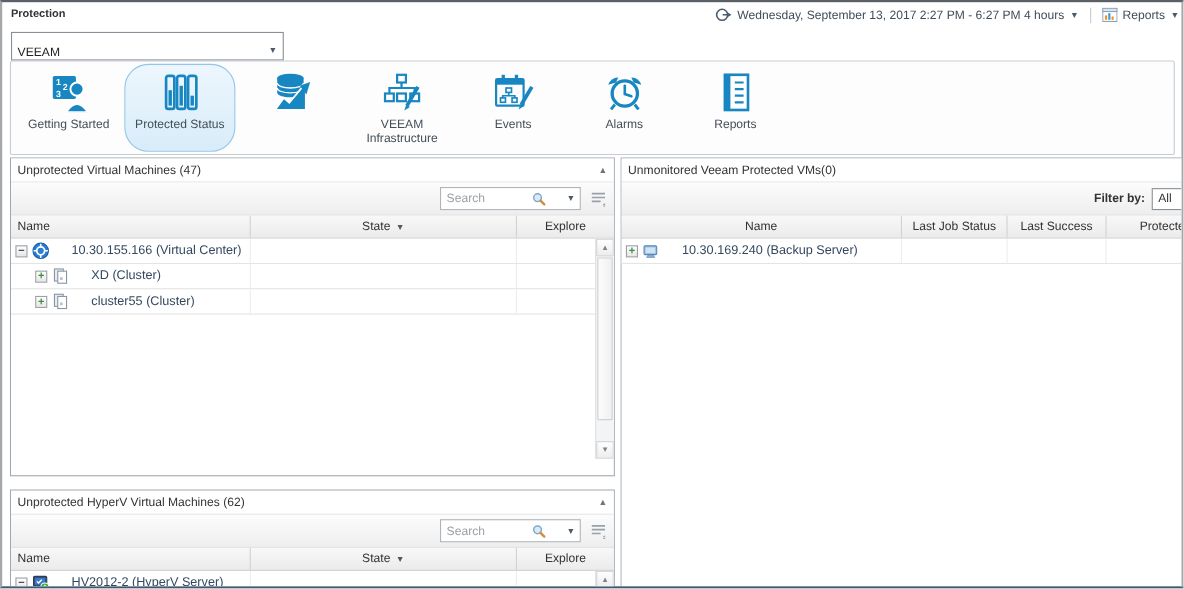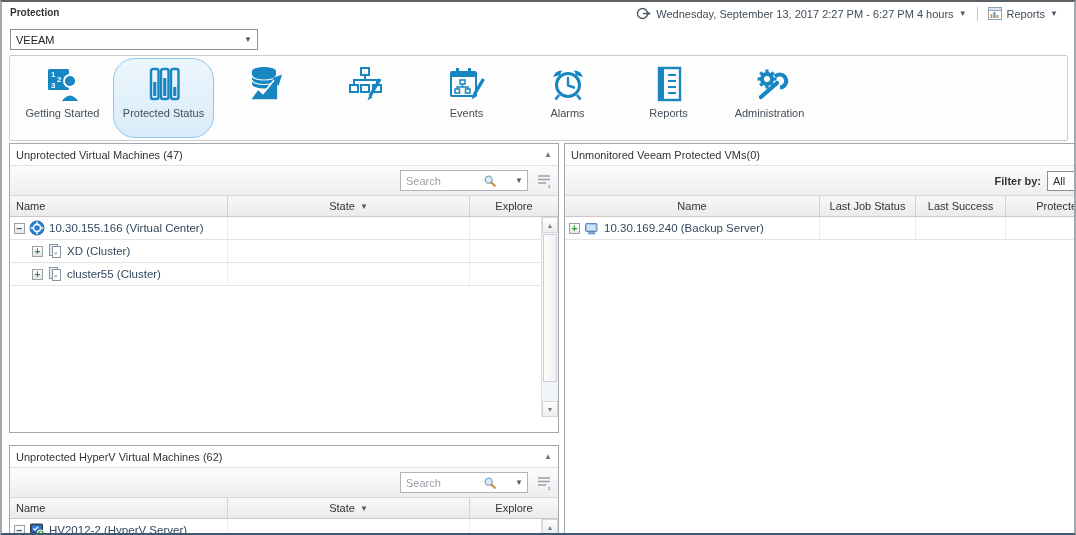--- a/index.html
+++ b/index.html
@@ -5,28 +5,28 @@
   * { margin:0; padding:0; box-sizing:border-box; }
   html,body { background:#e8e8e8; }
   body { font-family:"Liberation Sans", sans-serif; font-size:11px; color:#333; }
   .window {
     position:relative; width:1076px; height:535px; background:#fff; overflow:hidden;
     border:2px solid; border-color:#5a6065 #a5a8ab #3c5a74 #a5a8ab;
   }
   
   .titlebar { position:absolute; top:0; left:0; right:0; height:26px; }
   .page-title { position:absolute; left:8px; top:5px; font-weight:bold; font-size:10px; color:#333; }
-  .time-controls { position:absolute; right:16px; top:4px; display:flex; align-items:center; gap:5px; color:#3f4d5a; white-space:nowrap; }
+  .time-controls { position:absolute; right:2px; top:4px; display:flex; align-items:center; gap:5px; color:#3f4d5a; white-space:nowrap; }
   .caret-down { font-size:8px; color:#4a5a6a; line-height:1; }
   .caret-down::before { content:"▼"; }
   .vsep { width:1px; height:14px; background:#c6cace; margin:0 5px; }
   
   .combo-row { position:absolute; top:27px; left:8px; height:22px; }
-  .combobox { display:inline-flex; align-items:center; justify-content:space-between; width:248px; height:21px;
-    background:#fff; border:1px solid #898f96; padding:0 5px; cursor:default; }
+  .combobox { display:inline-flex; justify-content:space-between; width:248px; height:21px;
+    background:#fff; border:1px solid #898f96; padding:12px 5px; cursor:default; }
   .combobox .value { color:#222; }
   
   .ribbon { position:absolute; top:53px; left:7px; right:6px; height:86px; background:#fdfdfd;
     border:1px solid #c8cdd2; border-radius:2px; display:flex; align-items:stretch; padding:2px 2px; }
   .ribbon-item { width:101px; flex:none; display:flex; flex-direction:column; align-items:center;
     padding-top:7px; cursor:pointer; border:1px solid transparent; border-radius:2px; }
   .ribbon-item.selected { background:linear-gradient(#edf6fd,#d8ecf9); border-color:#92c6e9;border-radius:22px; }
   .ribbon-item .ricon { width:40px; height:36px; flex:none; }
   .ribbon-item .rlabel { margin-top:5px; text-align:center; color:#444e59; line-height:13px; max-width:98px; }
   
@@ -55,21 +55,21 @@
   .ghead { display:flex; height:21px; background:linear-gradient(#f8f8f8,#ebebeb); border-bottom:1px solid #c9c9c9; color:#333; }
   .gh { display:flex; align-items:center; padding:0 6px; border-right:1px solid #d2d2d2; white-space:nowrap; overflow:hidden; }
   .gh.centered { justify-content:center; }
   .sort-caret { margin-left:5px; font-size:8px; color:#4a5a68; }
   .sort-caret::before { content:"▼"; }
   .gbody { position:relative; background:#fff; }
   .gbody.h200 { height:200px; }
   .gbody.h100 { height:120px; }
   .grow { display:flex; height:23px; border-bottom:1px solid #e4e4e4; align-items:stretch; cursor:default; }
   .gcell { display:flex; align-items:center; padding:0 4px; border-right:1px solid #ededed; overflow:hidden; white-space:nowrap; }
-  .rowtext { color:#33485e; font-size:11.5px; margin-left:4px; }
+  .rowtext { color:#33485e; font-size:11.5px; margin-left:20px; }
   .expander { width:11px; height:11px; flex:none; border:1px solid #9aa0a6; background:linear-gradient(#ffffff,#e6e6e6);
     display:inline-flex; align-items:center; justify-content:center; font-size:10px; line-height:9px; font-weight:bold; margin-right:4px; cursor:pointer; }
   .expander.minus::before { content:"−"; color:#4a4a4a; }
   .expander.plus::before { content:"+"; color:#3f8f3f; }
   .indent1 { margin-left:18px; }
   .row-icon { width:16px; height:16px; flex:none; }
   
   .colA-name  { width:218px; flex:none; }
   .colA-state { flex:1; }
   .colA-explore { width:71px; flex:none; border-right:none; }
@@ -172,20 +172,21 @@
         <g fill="none" stroke="#1786c1" stroke-width="2">
           <rect x="15" y="2" width="8" height="7"></rect>
           <path d="M19,9 v5 M8,19 v-5 h23 v5"></path>
           <rect x="4" y="19" width="8" height="7"></rect>
           <rect x="15" y="19" width="8" height="7"></rect>
           <rect x="27" y="19" width="8" height="7"></rect>
         </g>
         <path d="M24,30 L34,13" stroke="#1786c1" stroke-width="3.4"></path>
         <path d="M21.5,34.5 l1.8,-5.3 3.4,2 z" fill="#1786c1"></path>
       </svg>
+      <span class="rlabel">VEEAM Infrastructure</span>
     </div>
 
     <div class="ribbon-item">
       <svg class="ricon" viewBox="0 0 40 36">
         <rect x="4" y="6" width="25" height="24" rx="1" fill="none" stroke="#1786c1" stroke-width="2"></rect>
         <rect x="4" y="6" width="25" height="5" fill="#1786c1"></rect>
         <rect x="9" y="2" width="3" height="6" fill="#1786c1"></rect>
         <rect x="21" y="2" width="3" height="6" fill="#1786c1"></rect>
         <g stroke="#1786c1" fill="none" stroke-width="1.5">
           <rect x="13" y="14" width="5" height="4"></rect>
@@ -214,43 +215,20 @@
       <svg class="ricon" viewBox="0 0 40 36">
         <rect x="10" y="2" width="21" height="32" fill="#fff" stroke="#1786c1" stroke-width="2.4"></rect>
         <rect x="10" y="2" width="5" height="32" fill="#1786c1"></rect>
         <g stroke="#1786c1" stroke-width="2">
           <path d="M19,9 h8 M19,15 h8 M19,21 h8 M19,27 h8"></path>
         </g>
       </svg>
       <span class="rlabel">Reports</span>
     </div>
 
-    <div class="ribbon-item">
-      <svg class="ricon" viewBox="0 0 40 36">
-        <g fill="#1786c1">
-          <g transform="rotate(0 17 13)">
-              <rect x="15.4" y="3.5" width="3.2" height="19"></rect>
-            </g>
-          <g transform="rotate(45 17 13)">
-              <rect x="15.4" y="3.5" width="3.2" height="19"></rect>
-            </g>
-          <g transform="rotate(90 17 13)">
-              <rect x="15.4" y="3.5" width="3.2" height="19"></rect>
-            </g>
-          <g transform="rotate(135 17 13)">
-              <rect x="15.4" y="3.5" width="3.2" height="19"></rect>
-            </g>
-          <circle cx="17" cy="13" r="7"></circle>
-        </g>
-        <circle cx="17" cy="13" r="3" fill="#fff"></circle>
-        <path d="M11,31 L27,17" stroke="#1786c1" stroke-width="4.2" stroke-linecap="round"></path>
-        <path d="M25,10.5 a6.5,6.5 0 1 1 5,11" fill="none" stroke="#1786c1" stroke-width="4"></path>
-      </svg>
-      <span class="rlabel">Administration</span>
-    </div>
   </div>
 
   <div class="main">
     <div class="left-col">
 
       <div class="panel panel-a">
         <div class="panel-header">
           <span class="ptitle">Unprotected Virtual Machines (47)</span>
           <span class="collapse-arrow"></span>
         </div>

